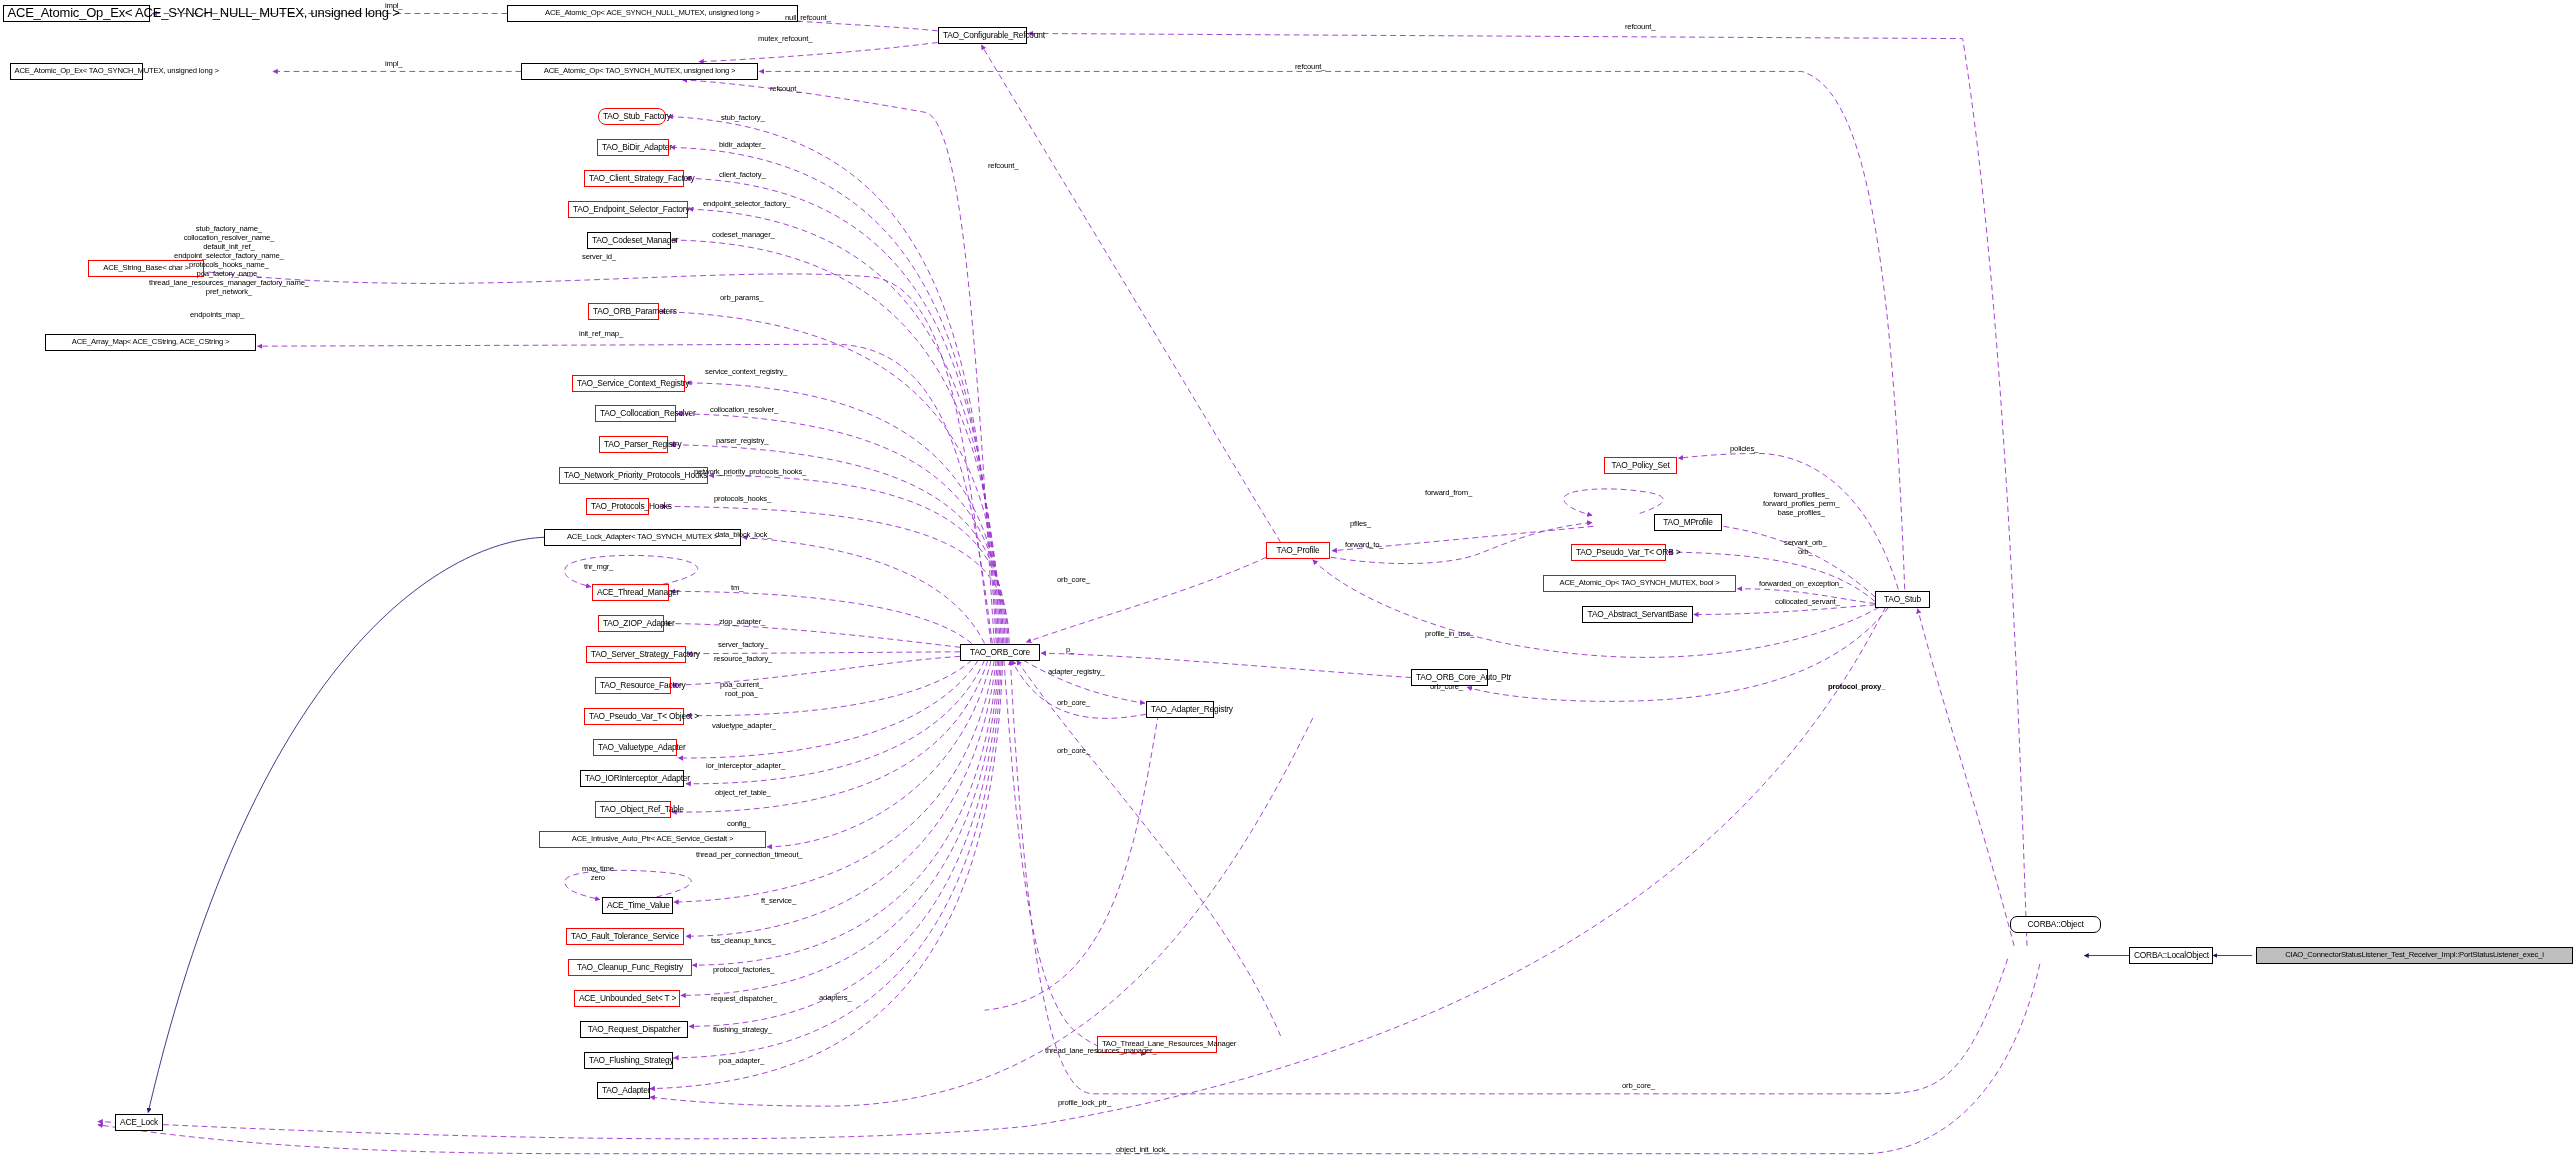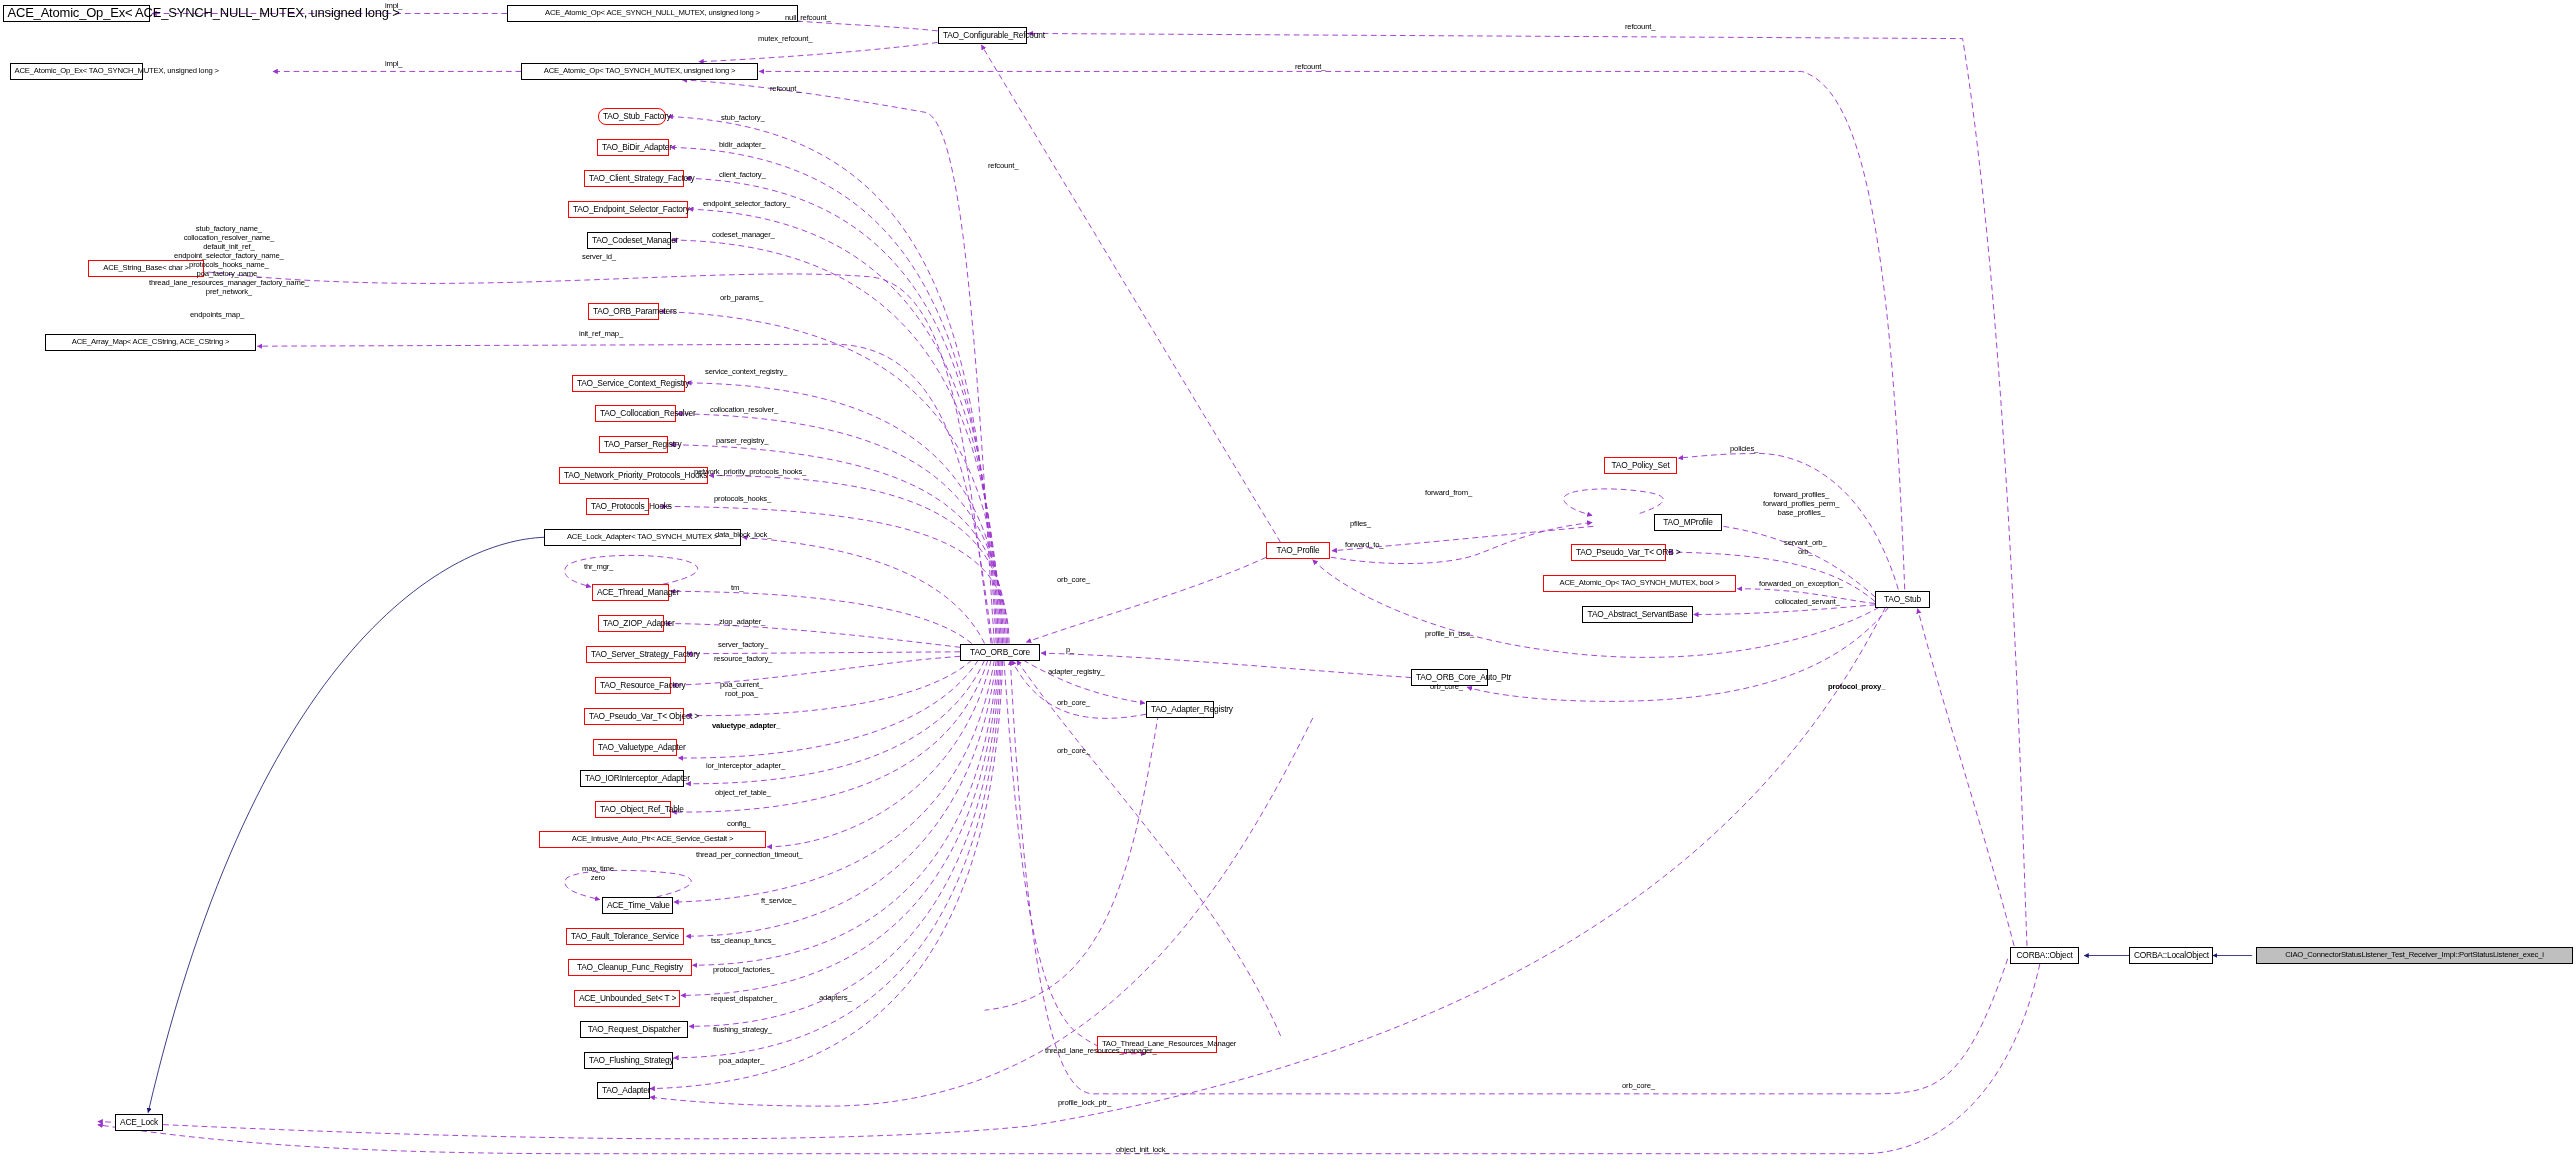--- a/index.html
+++ b/index.html
@@ -150,21 +150,21 @@
   <div class="node" style="left:1411px;top:669px;width:77px;">TAO_ORB_Core_Auto_Ptr</div>
   <div class="node red" style="left:1097px;top:1036px;width:120px;font-size:7.7px;">TAO_Thread_Lane_Resources_Manager</div>
 
   <div class="node red" style="left:1604px;top:457px;width:73px;">TAO_Policy_Set</div>
   <div class="node" style="left:1654px;top:514px;width:68px;">TAO_MProfile</div>
   <div class="node red" style="left:1571px;top:544px;width:95px;">TAO_Pseudo_Var_T&lt; ORB &gt;</div>
   <div class="node red" style="left:1543px;top:575px;width:193px;font-size:7.7px;">ACE_Atomic_Op&lt; TAO_SYNCH_MUTEX, bool &gt;</div>
   <div class="node" style="left:1582px;top:606px;width:111px;">TAO_Abstract_ServantBase</div>
   <div class="node" style="left:1875px;top:591px;width:55px;">TAO_Stub</div>
 
-  <div class="node" style="left:2010px;top:947px;width:69px;">CORBA::Object</div>
+  <div class="node" style="left:2010px;top:916px;width:91px;border-radius:7px;">CORBA::Object</div>
   <div class="node" style="left:2129px;top:947px;width:84px;">CORBA::LocalObject</div>
   <div class="node focus" style="left:2256px;top:947px;width:317px;font-size:7.7px;">CIAO_ConnectorStatusListener_Test_Receiver_Impl::PortStatusListener_exec_i</div>
 
   <div class="elabel" style="left:385px;top:1.3px;">impl_</div>
   <div class="elabel" style="left:761px;top:13px;padding-left:24px;">null_refcount_</div>
   <div class="elabel" style="left:758px;top:34px;">mutex_refcount_</div>
   <div class="elabel" style="left:385px;top:59px;">impl_</div>
   <div class="elabel" style="left:1625px;top:22px;">refcount_</div>
   <div class="elabel" style="left:1295px;top:62px;">refcount_</div>
   <div class="elabel" style="left:770px;top:84px;">refcount_</div>
@@ -192,21 +192,21 @@
   <div class="elabel" style="left:694px;top:467px;">network_priority_protocols_hooks_</div>
   <div class="elabel" style="left:714px;top:494px;">protocols_hooks_</div>
   <div class="elabel" style="left:715px;top:530px;">data_block_lock_</div>
   <div class="elabel" style="left:584px;top:562px;">thr_mgr_</div>
   <div class="elabel" style="left:731px;top:583px;">tm_</div>
   <div class="elabel" style="left:719px;top:617px;">ziop_adapter_</div>
   <div class="elabel" style="left:718px;top:640px;">server_factory_</div>
   <div class="elabel" style="left:714px;top:654px;">resource_factory_</div>
   <div class="elabel" style="left:720px;top:680px;">poa_current_
 root_poa_</div>
-  <div class="elabel" style="left:712px;top:721px;font-weight:bold;">valuetype_adapter_</div>
+  <div class="elabel" style="left:712px;top:721px;">valuetype_adapter_</div>
   <div class="elabel" style="left:706px;top:761px;">ior_interceptor_adapter_</div>
   <div class="elabel" style="left:715px;top:788px;">object_ref_table_</div>
   <div class="elabel" style="left:727px;top:819px;">config_</div>
   <div class="elabel" style="left:696px;top:850px;">thread_per_connection_timeout_</div>
   <div class="elabel" style="left:582px;top:864px;">max_time
 zero</div>
   <div class="elabel" style="left:722px;top:896px;padding-left:39px;">ft_service_</div>
   <div class="elabel" style="left:711px;top:936px;">tss_cleanup_funcs_</div>
   <div class="elabel" style="left:713px;top:965px;">protocol_factories_</div>
   <div class="elabel" style="left:711px;top:994px;">request_dispatcher_</div>

